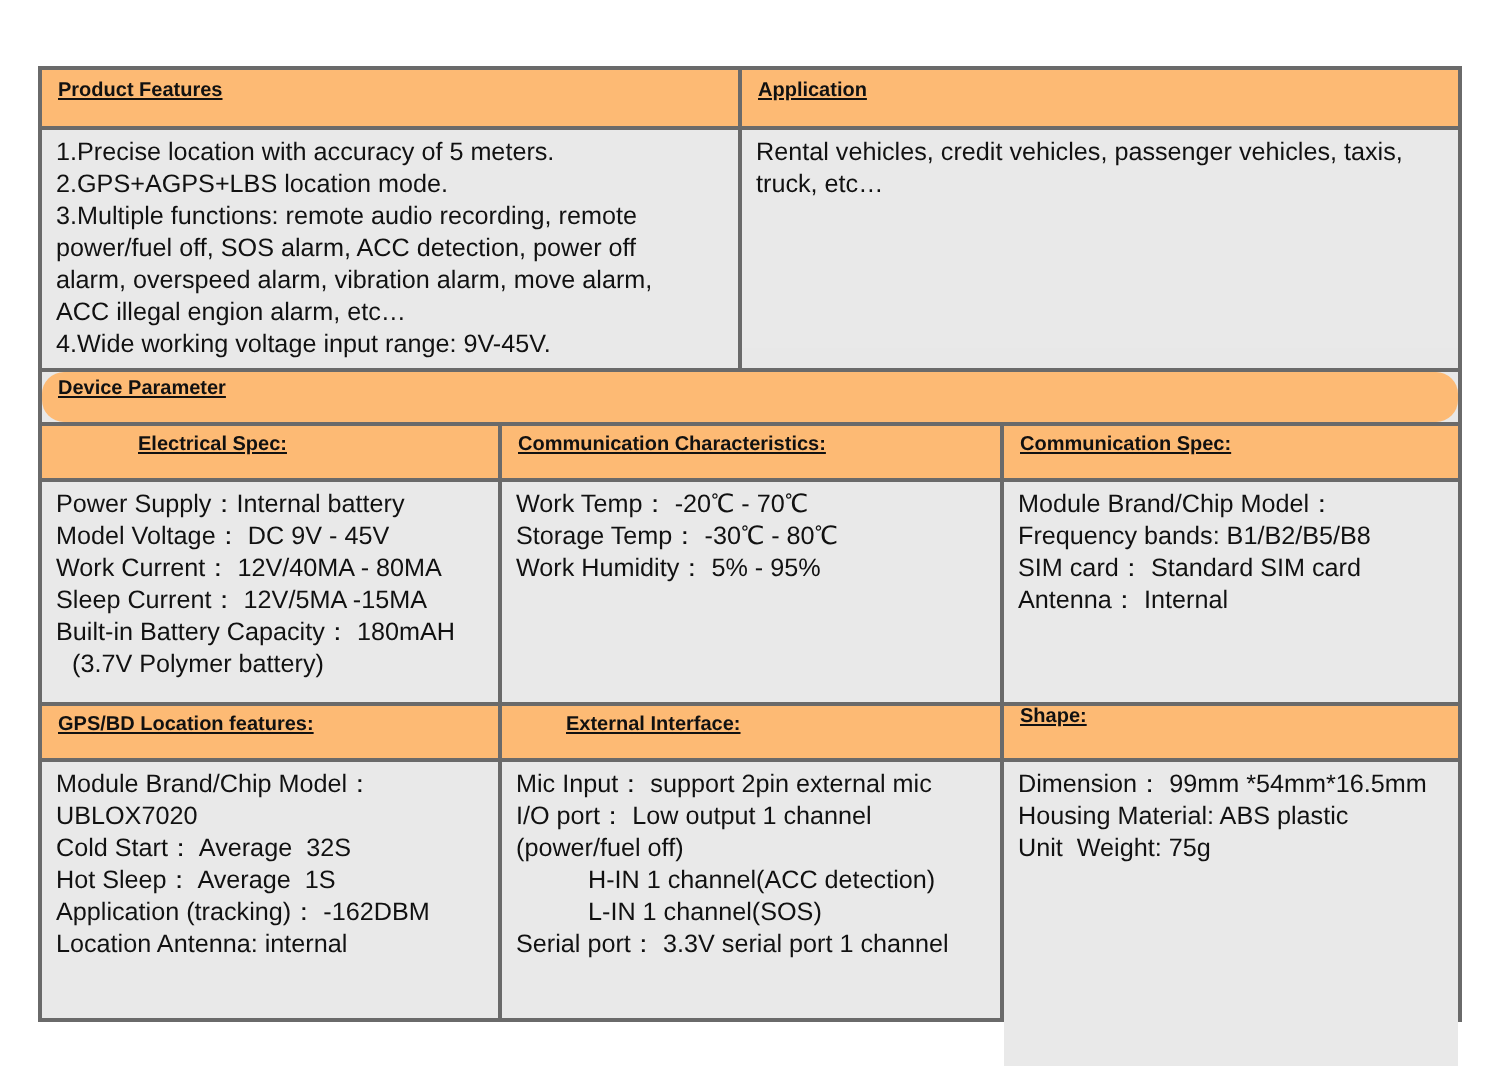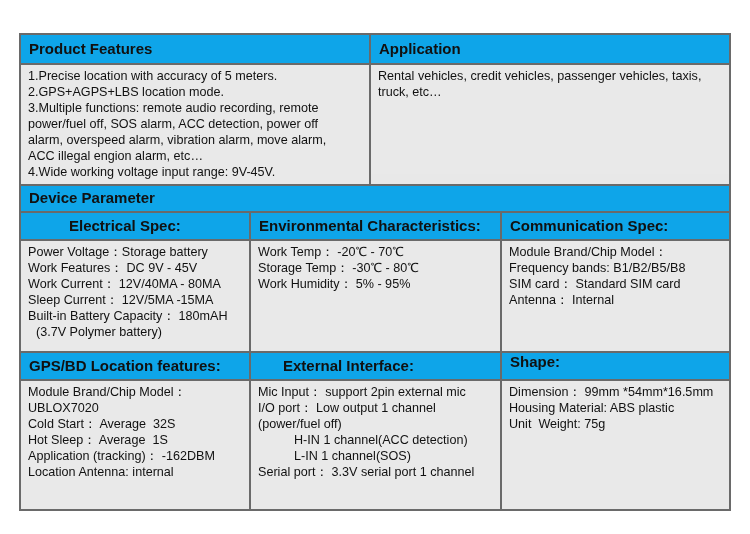--- a/index.html
+++ b/index.html
@@ -1,21 +1,21 @@
 <!DOCTYPE html>
 <html><head>
 <meta charset="utf-8">
 <style>
   html, body { margin:0; padding:0; background:#ffffff; }
   body { width:750px; height:534px; position:relative; overflow:hidden;
          font-family:"Liberation Sans", sans-serif; color:#111; }
   .tbl { position:absolute; left:19px; top:33px; width:712px; height:478px;
          border:2px solid #6a6a6a; box-sizing:border-box; background:#e8e8e8; }
   .cell { position:absolute; box-sizing:border-box; }
-  .hdr { background:#0ea5e9; font-weight:bold; font-size:15px; padding:5px 0 0 8px; }
+  .hdr { background:#fdba74; font-weight:bold; font-size:10px; padding:5px 0 0 8px;text-decoration:underline; }
   .body { background:#e9e9e9; font-size:12.6px; line-height:16px; padding:3px 0 0 7px; }
   .vl { position:absolute; width:2px; background:#6a6a6a; }
   .hl { position:absolute; height:2px; background:#6a6a6a; }
   .line { white-space:pre; }
   .indent { padding-left:8px; }
   .indent2 { padding-left:36px; }
 </style>
 </head>
 <body>
 
@@ -31,29 +31,29 @@
     <div class="line">power/fuel off, SOS alarm, ACC detection, power off</div>
     <div class="line">alarm, overspeed alarm, vibration alarm, move alarm,</div>
     <div class="line">ACC illegal engion alarm, etc…</div>
     <div class="line">4.Wide working voltage input range: 9V-45V.</div>
   </div>
   <div class="cell body" style="left:350px;top:30px;width:358px;height:109px;">
     <div class="line">Rental vehicles, credit vehicles, passenger vehicles, taxis,</div>
     <div class="line">truck, etc…</div>
   </div>
 
-  <div class="cell hdr" style="left:0;top:151px;width:708px;height:25px;padding-top:3px;"><span>Device Parameter</span></div>
+  <div class="cell hdr" style="left:0;top:151px;width:708px;height:25px;padding-top:3px;border-radius:11px;"><span>Device Parameter</span></div>
 
   <div class="cell hdr" style="left:0;top:178px;width:228px;height:26px;padding-top:4px;padding-left:48px;"><span>Electrical Spec:</span></div>
-  <div class="cell hdr" style="left:230px;top:178px;width:249px;height:26px;padding-top:4px;"><span>Environmental Characteristics:</span></div>
+  <div class="cell hdr" style="left:230px;top:178px;width:249px;height:26px;padding-top:4px;"><span>Communication Characteristics:</span></div>
   <div class="cell hdr" style="left:481px;top:178px;width:227px;height:26px;padding-top:4px;"><span>Communication Spec:</span></div>
 
   <div class="cell body" style="left:0;top:206px;width:228px;height:110px;">
-    <div class="line">Power Voltage：Storage battery</div>
-    <div class="line">Work Features： DC 9V - 45V</div>
+    <div class="line">Power Supply：Internal battery</div>
+    <div class="line">Model Voltage： DC 9V - 45V</div>
     <div class="line">Work Current： 12V/40MA - 80MA</div>
     <div class="line">Sleep Current： 12V/5MA -15MA</div>
     <div class="line">Built-in Battery Capacity： 180mAH</div>
     <div class="line indent">(3.7V Polymer battery)</div>
   </div>
   <div class="cell body" style="left:230px;top:206px;width:249px;height:110px;">
     <div class="line">Work Temp： -20℃ - 70℃</div>
     <div class="line">Storage Temp： -30℃ - 80℃</div>
     <div class="line">Work Humidity： 5% - 95%</div>
   </div>
@@ -77,21 +77,21 @@
     <div class="line">Location Antenna: internal</div>
   </div>
   <div class="cell body" style="left:230px;top:346px;width:294px;height:128px;">
     <div class="line">Mic Input： support 2pin external mic</div>
     <div class="line">I/O port： Low output 1 channel</div>
     <div class="line">(power/fuel off)</div>
     <div class="line indent2">H-IN 1 channel(ACC detection)</div>
     <div class="line indent2">L-IN 1 channel(SOS)</div>
     <div class="line">Serial port： 3.3V serial port 1 channel</div>
   </div>
-  <div class="cell body" style="left:481px;top:346px;width:227px;height:128px;">
+  <div class="cell body" style="left:481px;top:346px;width:227px;height:152px;">
     <div class="line">Dimension： 99mm *54mm*16.5mm</div>
     <div class="line">Housing Material: ABS plastic</div>
     <div class="line">Unit  Weight: 75g</div>
   </div>
 
   <div class="hl" style="left:0;top:28px;width:708px;"></div>
   <div class="hl" style="left:0;top:149px;width:708px;"></div>
   <div class="hl" style="left:0;top:176px;width:708px;"></div>
   <div class="hl" style="left:0;top:204px;width:708px;"></div>
   <div class="hl" style="left:0;top:316px;width:708px;"></div>

